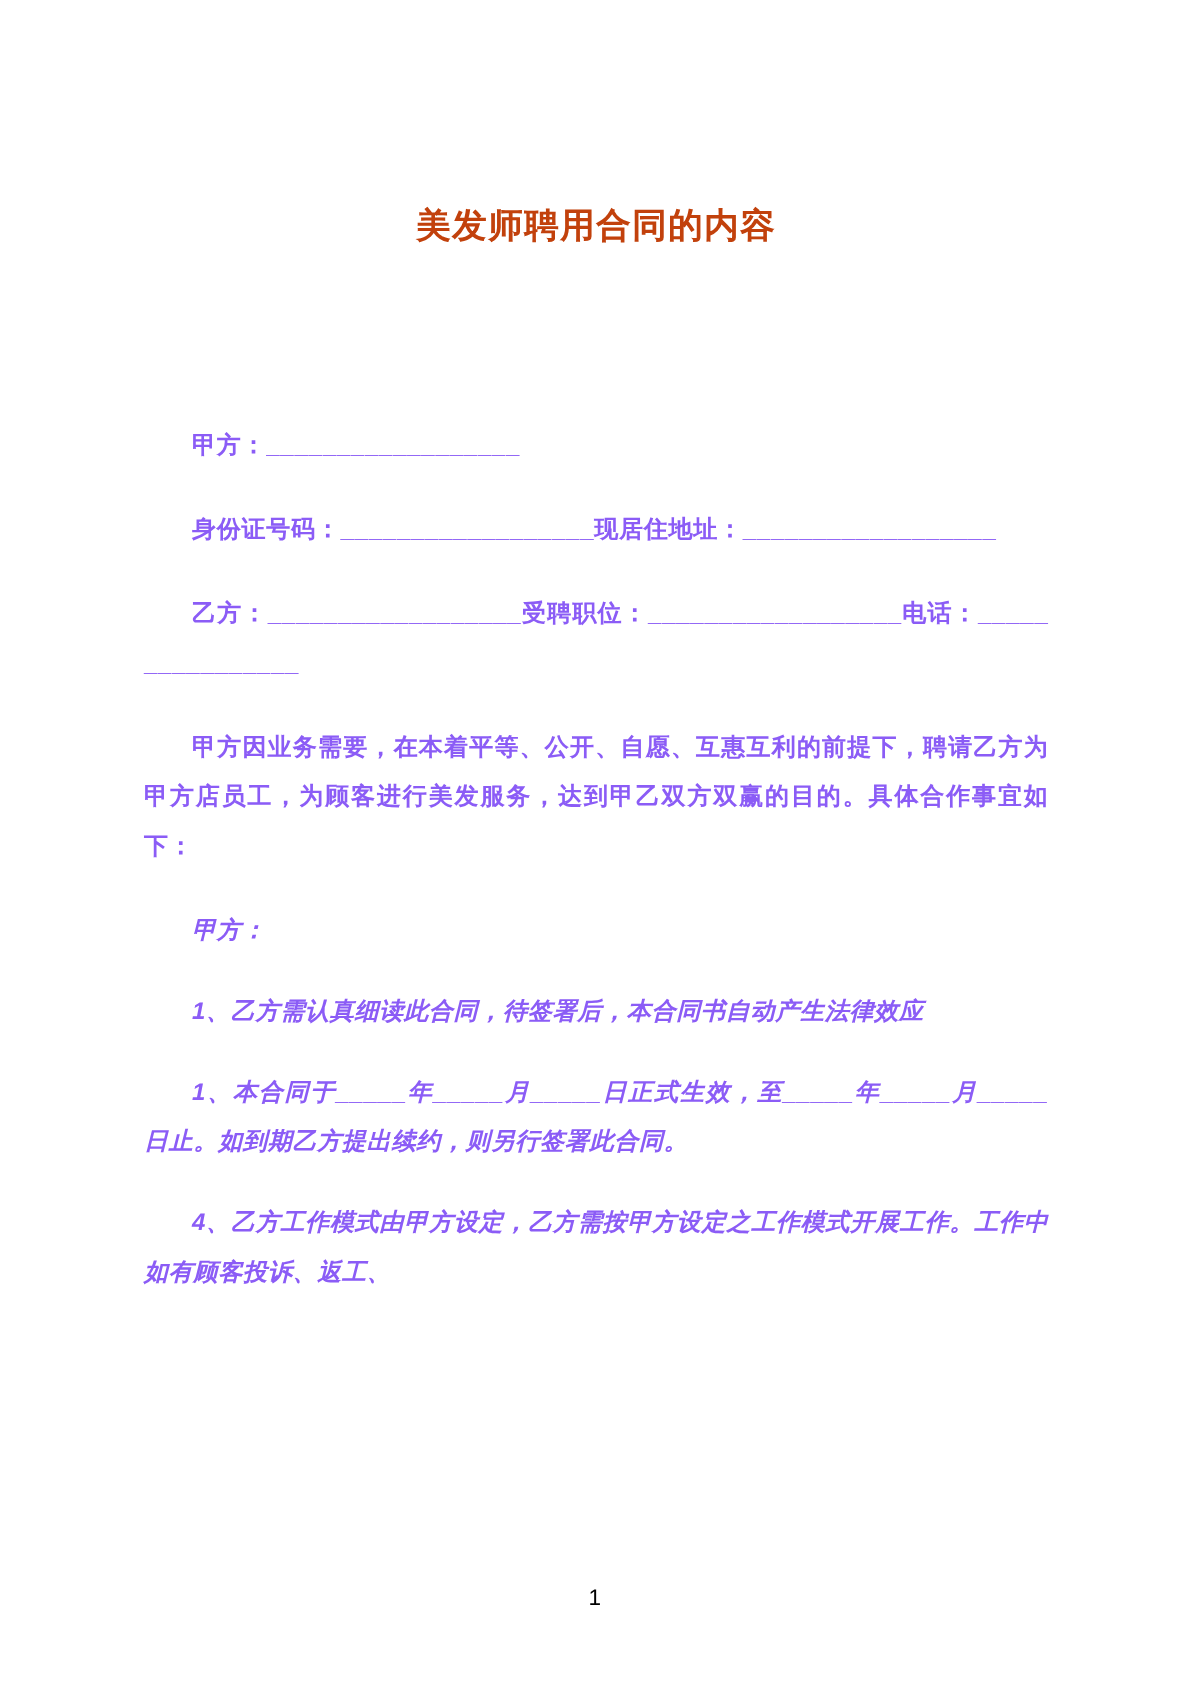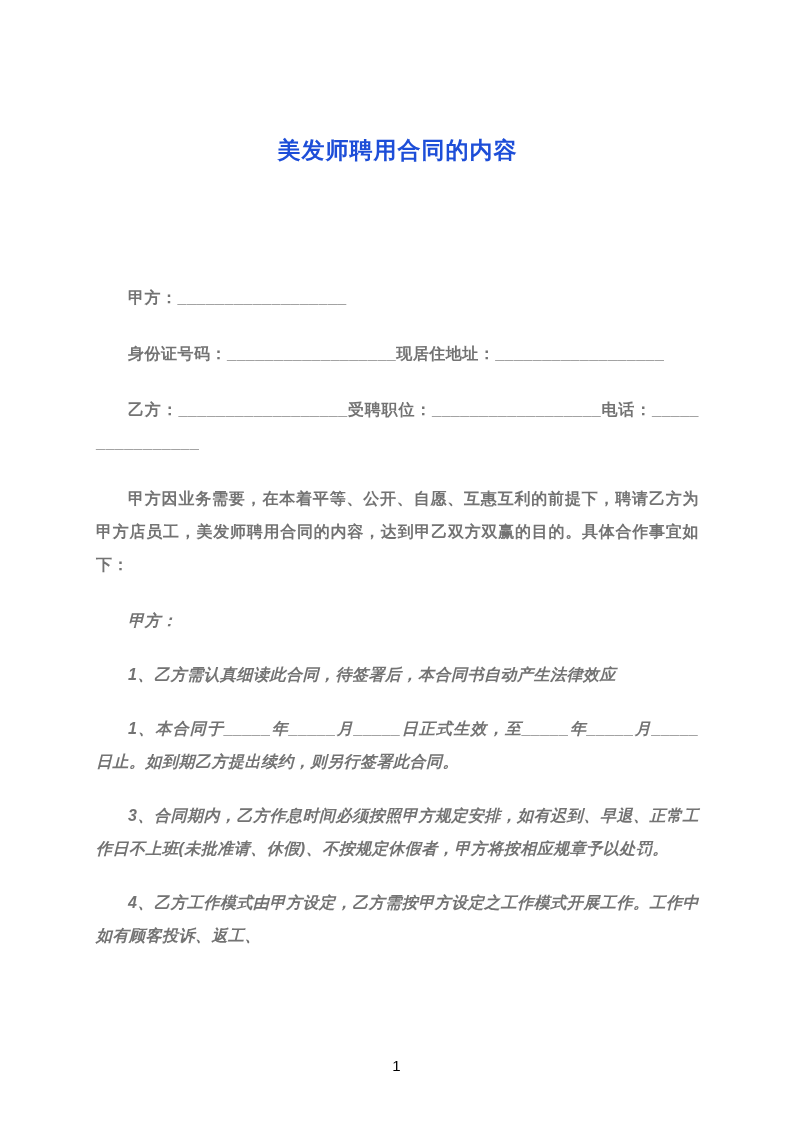--- a/index.html
+++ b/index.html
@@ -29,32 +29,32 @@
     right: 94px;
   }
 
   .doc-title {
     font-size: 23px;
     font-weight: 700;
     text-align: center;
     letter-spacing: 1px;
     line-height: 30px;
     margin-bottom: 116px;
-    color: #1d4ed8;
+    color: #c2410c;
   }
 
   .para {
     font-size: 16px;
     font-weight: 600;
     line-height: 33px;
     letter-spacing: 0.5px;
     text-indent: 2em;
     text-align: justify;
     margin-bottom: 23px;
-    color: #737373;
+    color: #8b5cf6;
     word-break: break-all;
   }
 
   .para.tight {
     margin-bottom: 21px;
     font-style: italic;
   }
 
   .page-number {
     position: absolute;
@@ -74,29 +74,28 @@
   <div class="content">
 
     <h1 class="doc-title">美发师聘用合同的内容</h1>
 
     <p class="para">甲方：__________________</p>
 
     <p class="para">身份证号码：__________________现居住地址：__________________</p>
 
     <p class="para">乙方：__________________受聘职位：__________________电话：________________</p>
 
-    <p class="para">甲方因业务需要，在本着平等、公开、自愿、互惠互利的前提下，聘请乙方为甲方店员工，美发师聘用合同的内容，达到甲乙双方双赢的目的。具体合作事宜如下：</p>
+    <p class="para">甲方因业务需要，在本着平等、公开、自愿、互惠互利的前提下，聘请乙方为甲方店员工，为顾客进行美发服务，达到甲乙双方双赢的目的。具体合作事宜如下：</p>
 
     <p class="para tight">甲方：</p>
 
     <p class="para tight">1、乙方需认真细读此合同，待签署后，本合同书自动产生法律效应</p>
 
     <p class="para tight">1、本合同于_____年_____月_____日正式生效，至_____年_____月_____日止。如到期乙方提出续约，则另行签署此合同。</p>
 
-    <p class="para tight">3、合同期内，乙方作息时间必须按照甲方规定安排，如有迟到、早退、正常工作日不上班(未批准请、休假)、不按规定休假者，甲方将按相应规章予以处罚。</p>
 
     <p class="para tight">4、乙方工作模式由甲方设定，乙方需按甲方设定之工作模式开展工作。工作中如有顾客投诉、返工、</p>
 
 
   </div>
 
   <div class="page-number">1</div>
 </div>
 
 </body></html>

